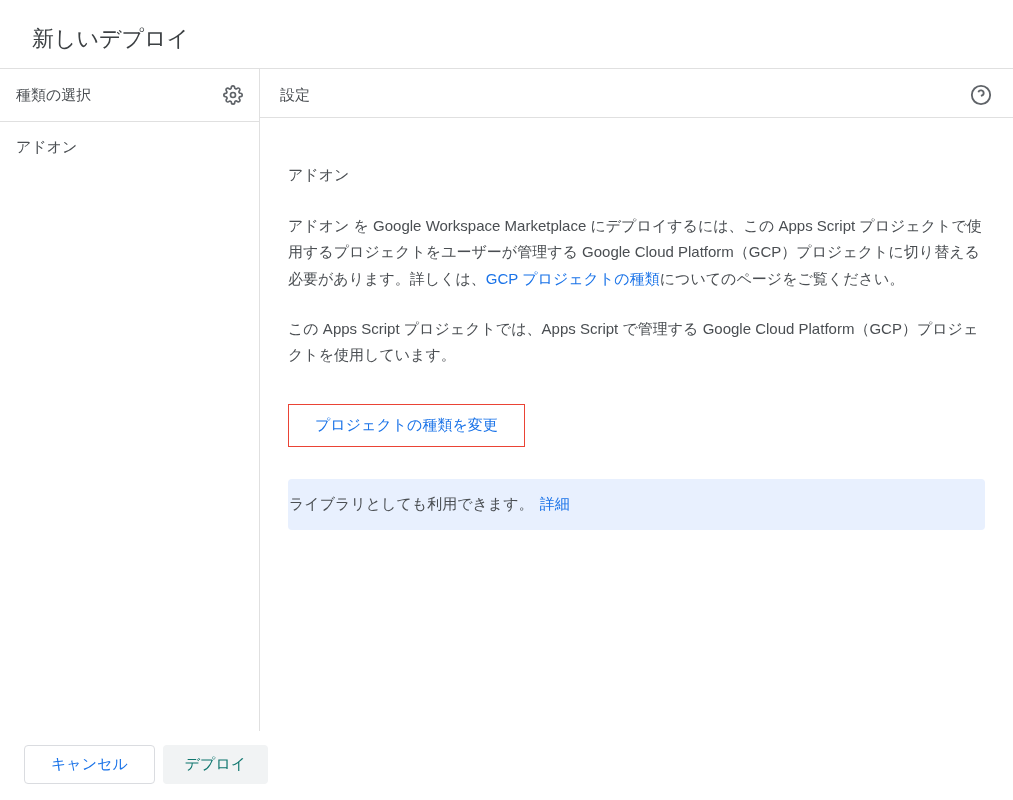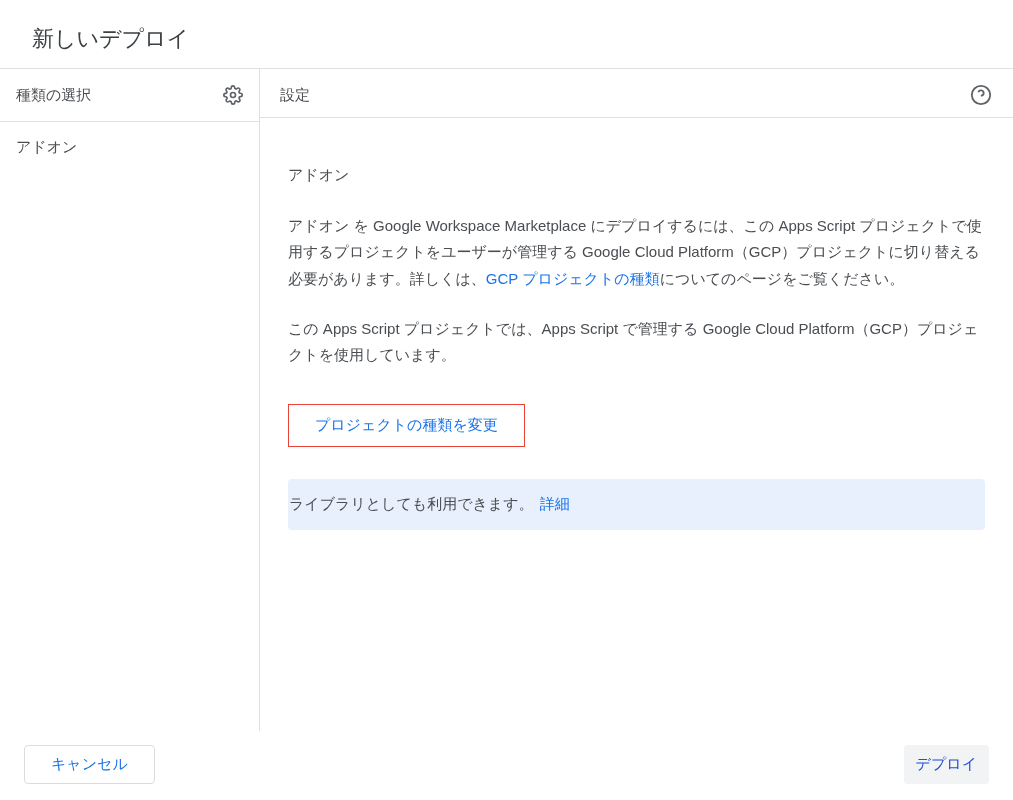--- a/index.html
+++ b/index.html
@@ -126,42 +126,42 @@
       font-size: 15px;
       color: #4a4e52;
       margin-top: 32px;
       border-radius: 4px;
     }
     .info-bar .link {
       margin-left: 2px;
     }
     .dialog-footer {
       display: flex;
-      justify-content: space-between;
+      justify-content: flex-start;
       gap: 8px;
       padding: 14px 24px 16px 24px;
     }
     .btn {
       font-size: 15px;
       padding: 9px 26px;
       border-radius: 4px;
       cursor: pointer;
       font-family: inherit;
     }
     .btn-cancel {
       background: #fff;
       color: #1a73e8;
       border: 1px solid #dadce0;
     }
     .btn-deploy {
       background: #f1f3f4;
-      color: #1d4ed8;
+      color: #0f766e;
       border: none;
       cursor: not-allowed;
-      padding: 10px 12px;
+      padding: 10px 22px;
     }
     svg {
       display: block;
     }
   </style>
 </head>
 <body>
 
 <div class="dialog">
 

